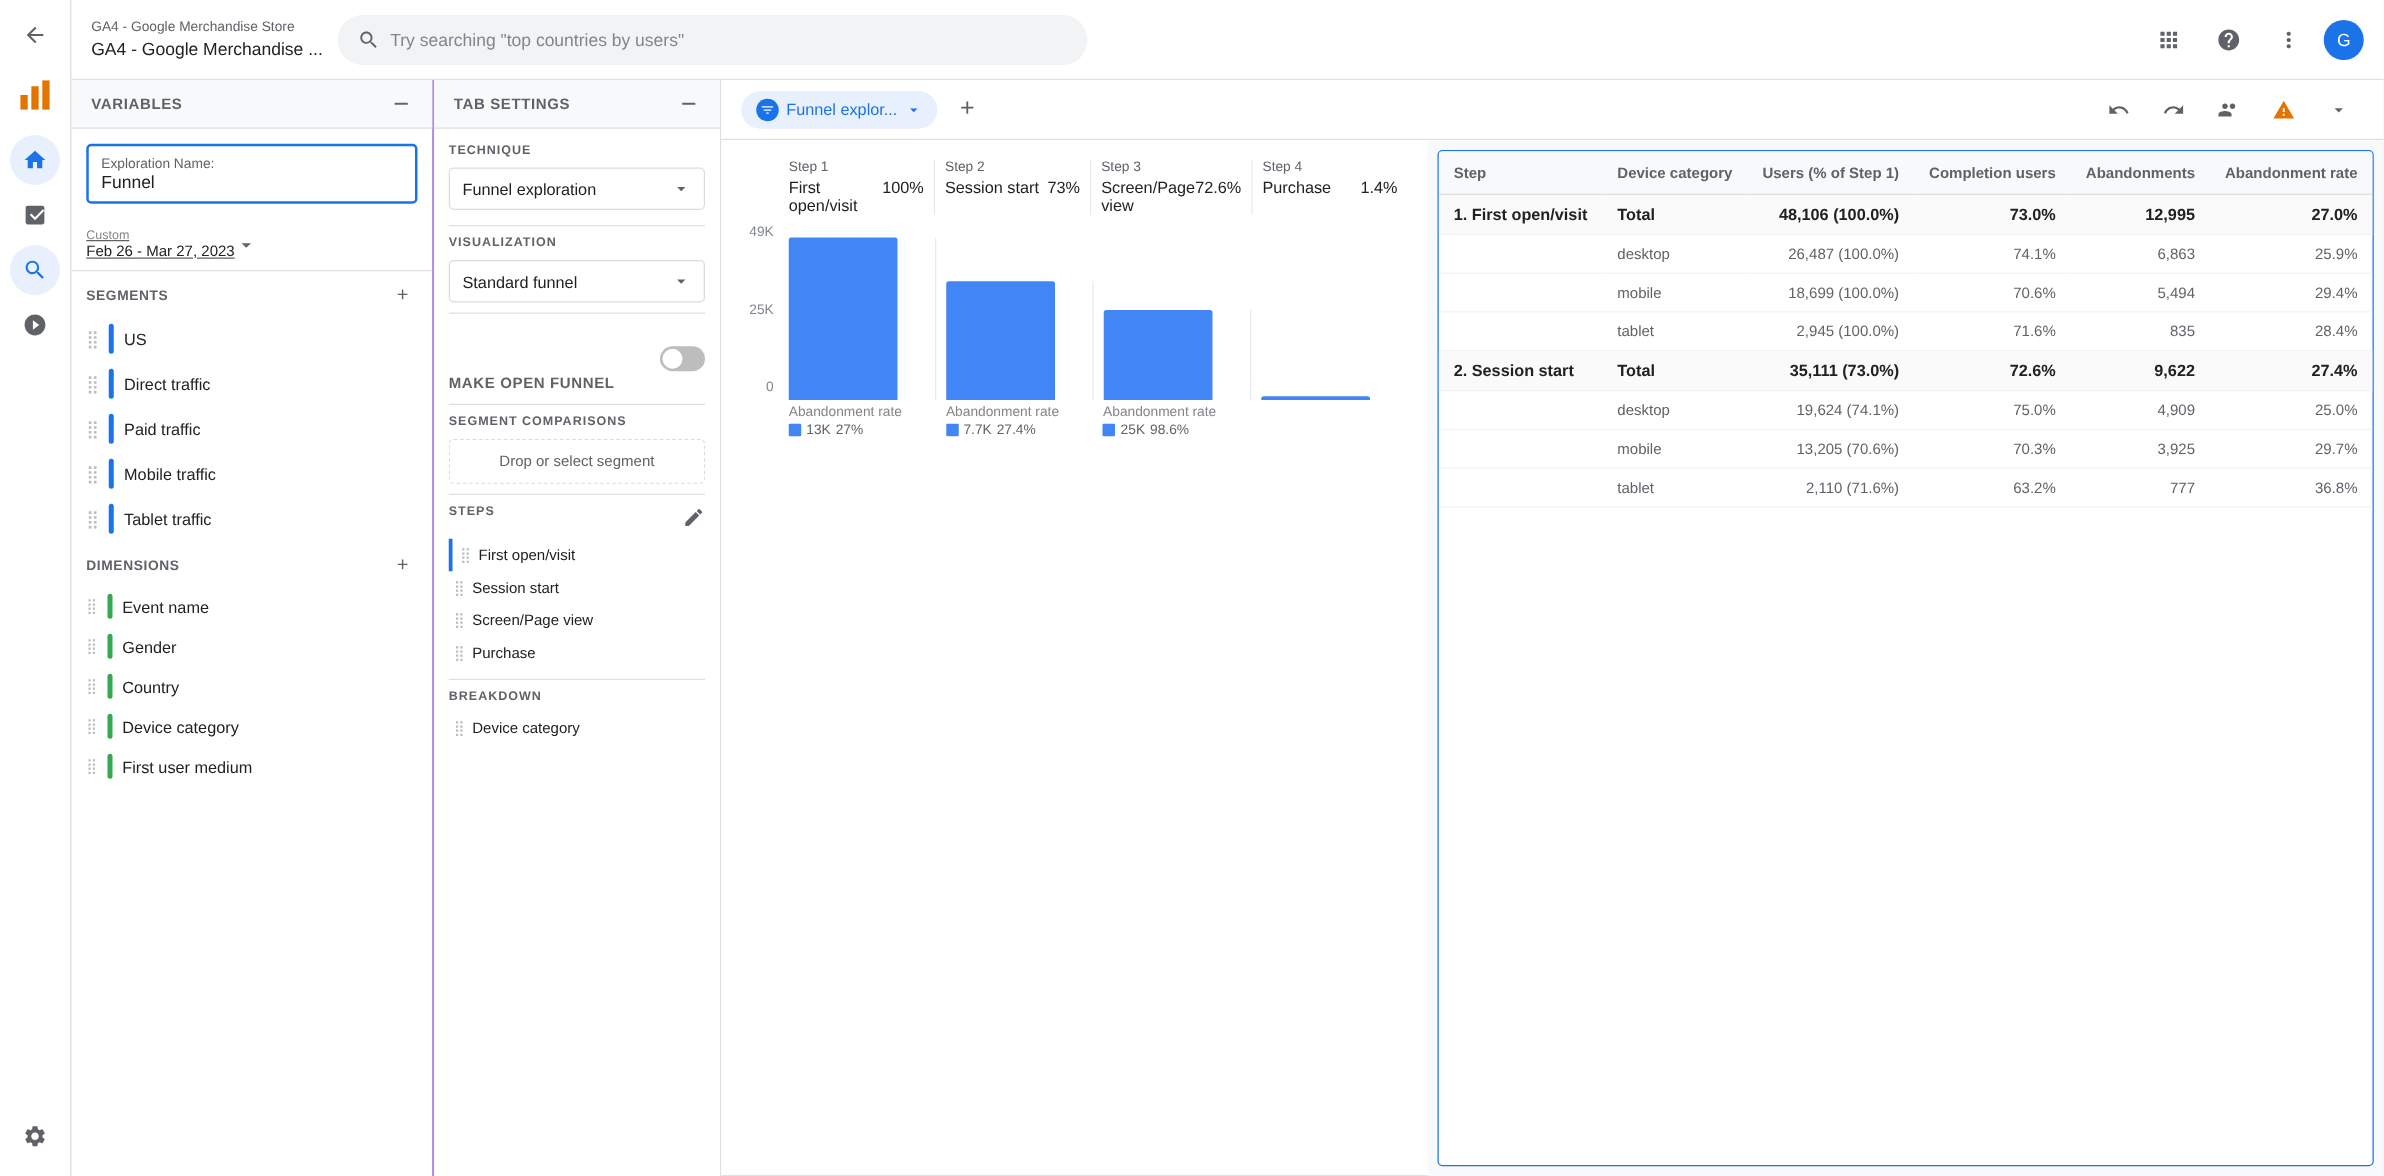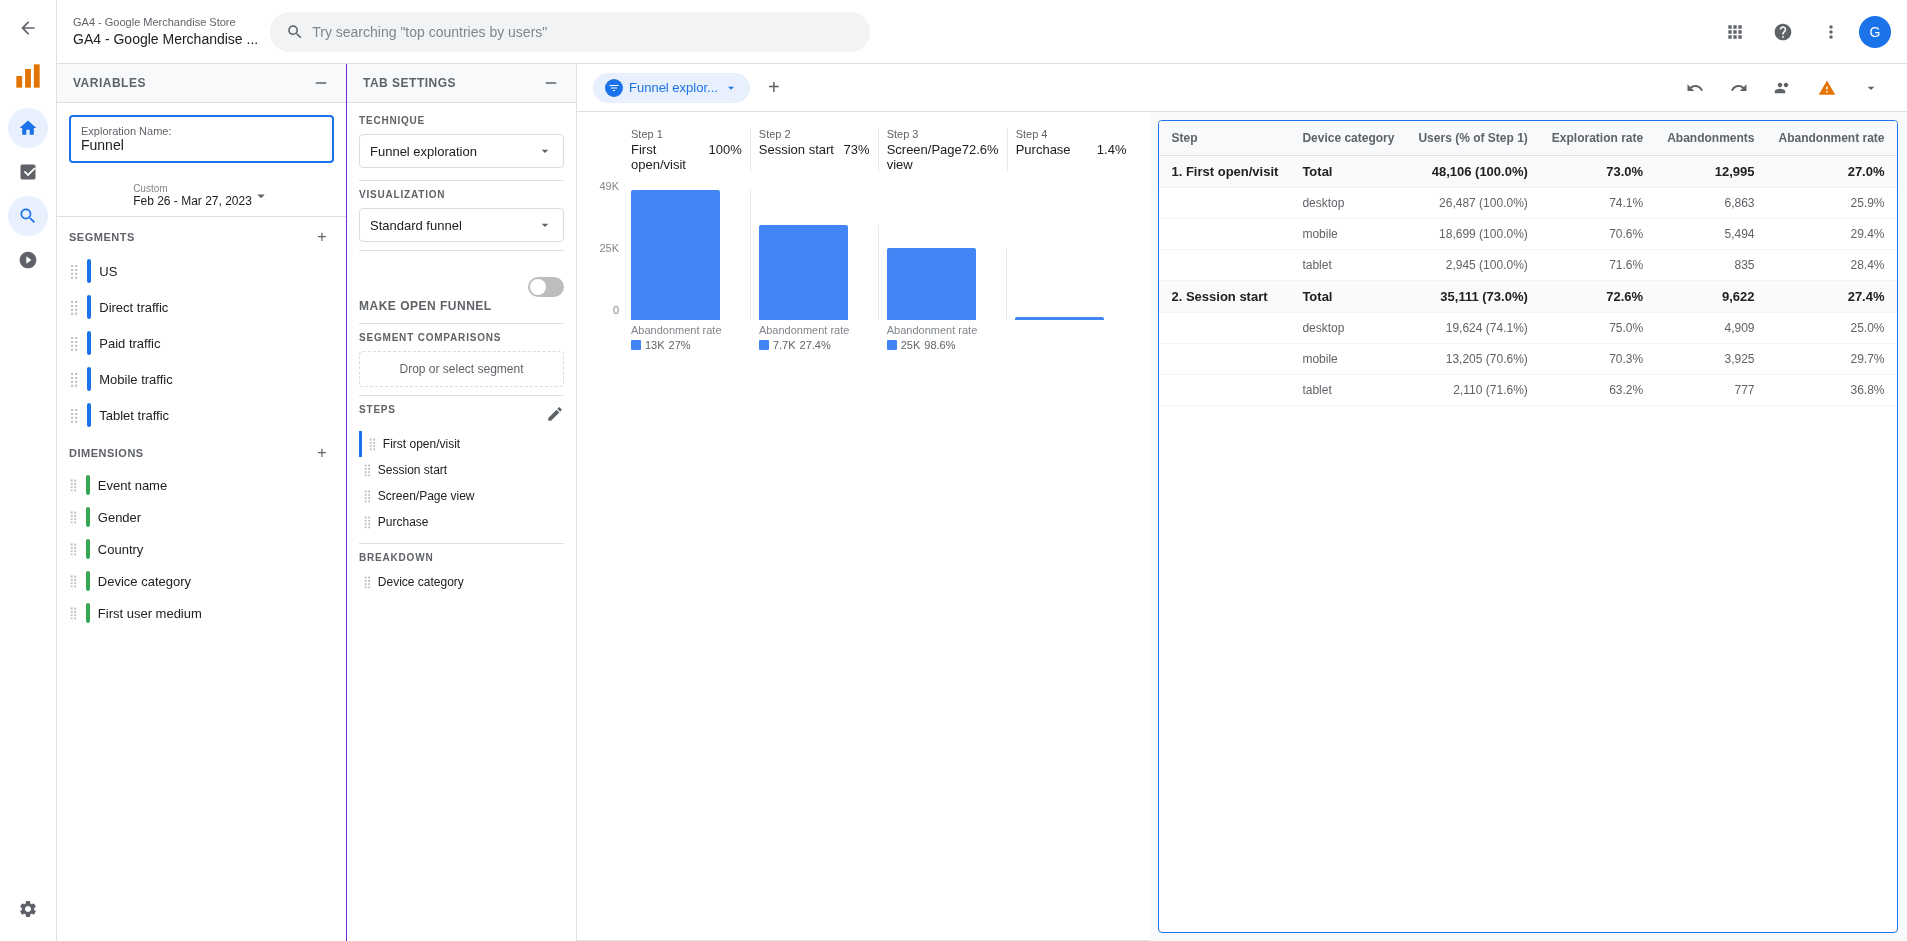--- a/index.html
+++ b/index.html
@@ -142,25 +142,26 @@
       color: #5f6368;
     }
     .exploration-name-box .value {
       font-size: 14px;
       color: #202124;
       font-weight: 500;
     }
     .date-range {
       display: flex;
       align-items: center;
-      justify-content: center;
+      justify-content: flex-start;
       padding: 8px 12px;
       font-size: 12px;
       color: #5f6368;
       border-bottom: 1px solid #e0e0e0;
+      text-decoration: underline;
     }
     .date-range .date-label {
       font-size: 10px;
       color: #80868b;
     }
     .date-range .date-value {
       font-size: 12px;
       color: #202124;
     }
     .section-header {
@@ -843,21 +844,21 @@
           </div>
         </div>
 
         <div class="data-table-container">
           <table>
             <thead>
               <tr>
                 <th>Step</th>
                 <th>Device category</th>
                 <th>Users (% of Step 1)</th>
-                <th>Exploration rate</th>
+                <th>Completion users</th>
                 <th>Abandonments</th>
                 <th>Abandonment rate</th>
               </tr>
             </thead>
             <tbody id="table-body">
             <tr class="row-group-header">
     <td>1. First open/visit</td>
     <td>Total</td>
     <td>48,106 (100.0%)</td>
     <td>73.0%</td>

